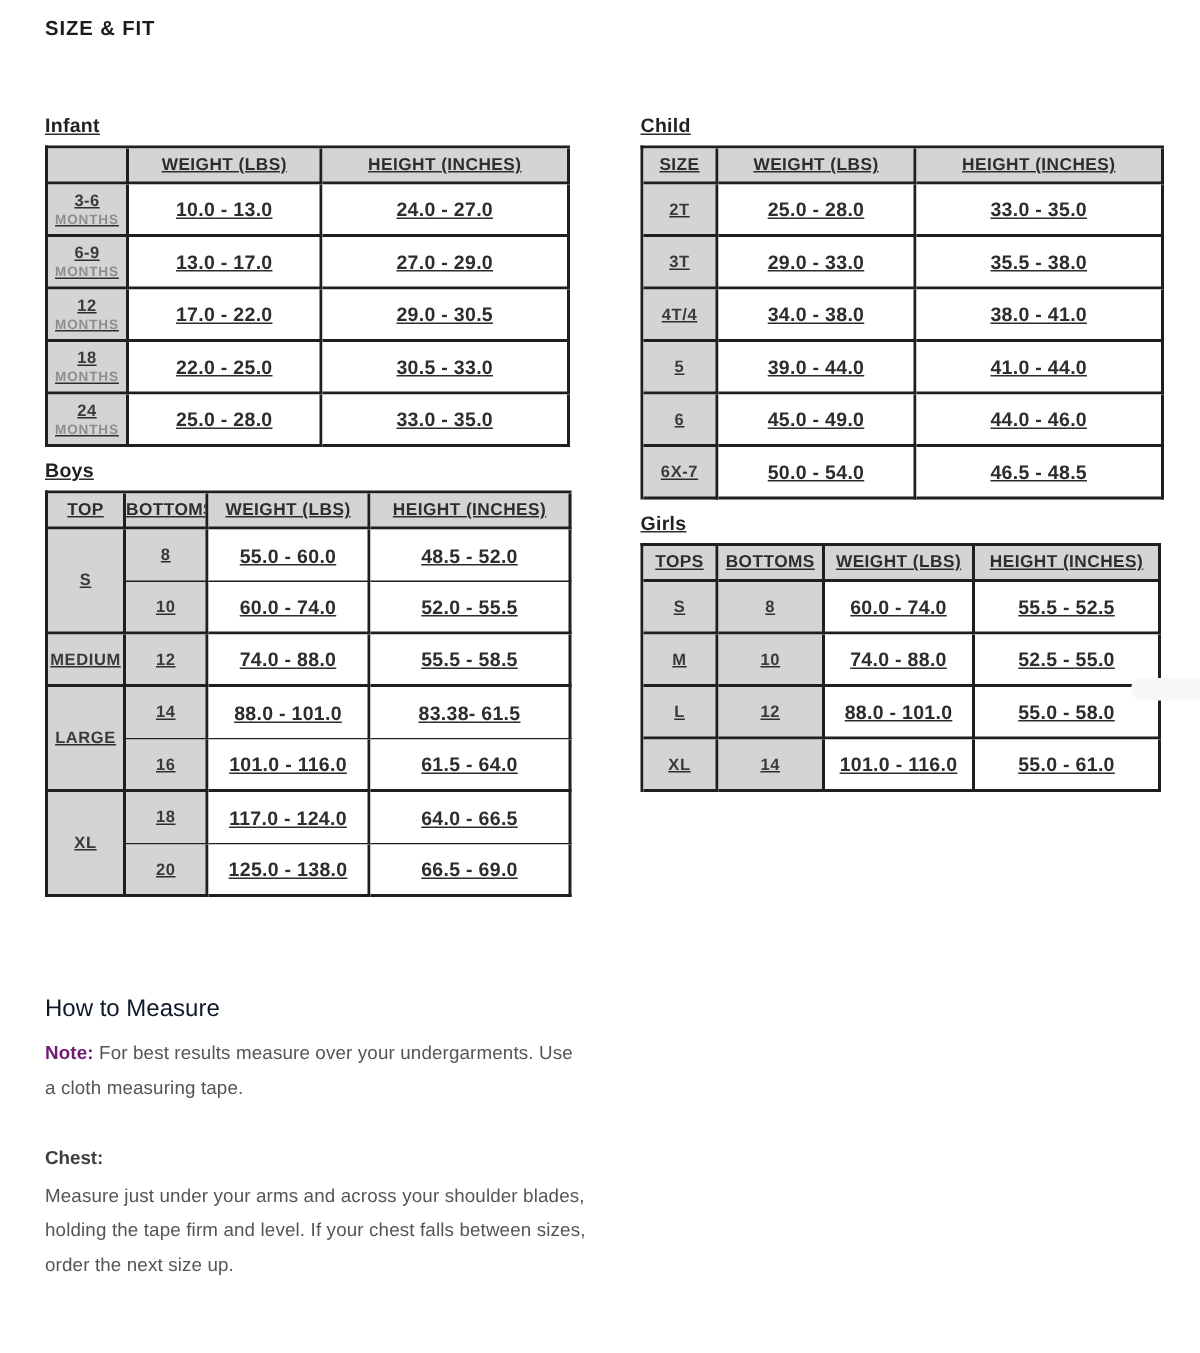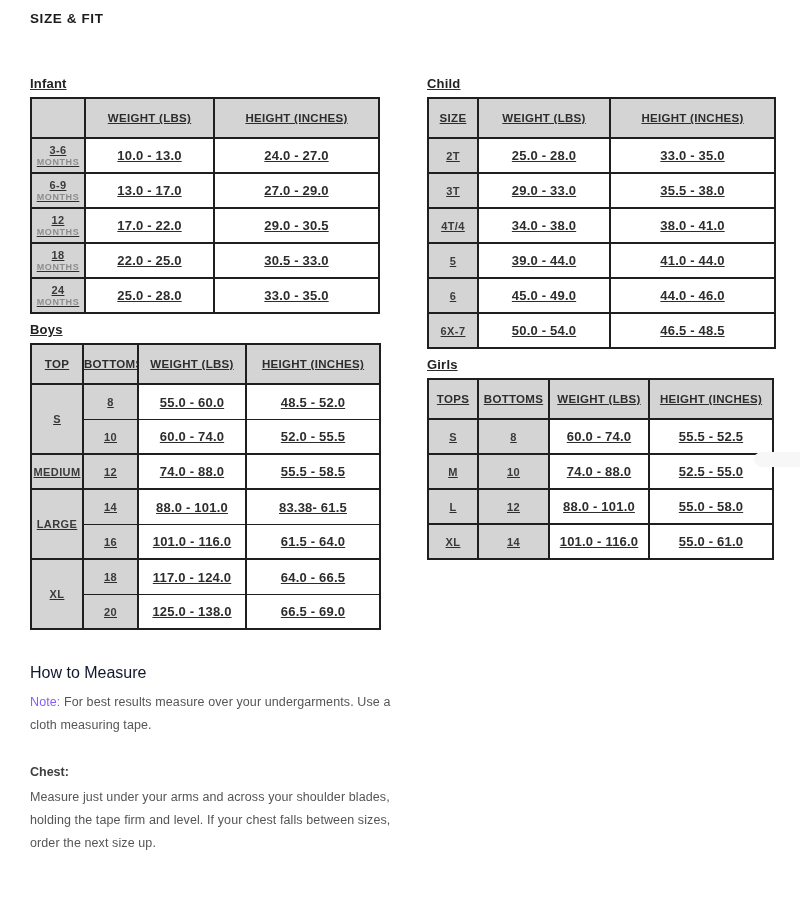--- a/index.html
+++ b/index.html
@@ -31,21 +31,21 @@
     table-layout: fixed; width: 100%;
     border-top: 2px solid #1f1f1f; border-left: 2px solid #1f1f1f;
   }
   th, td {
     border-right: 2px solid #1f1f1f;
     border-bottom: 2px solid #1f1f1f;
     text-align: center; vertical-align: middle;
     overflow: hidden;
   }
   th {
-    background: #d4d4d4; height: 40px;
+    background: #d4d4d4; height: 24px;
     font-size: 11.5px; font-weight: bold; color: #2d2d2d;
     letter-spacing: 0.3px;
   }
   td { height: 35px; }
   td.value {
     background: #ffffff; font-size: 13px; font-weight: bold; color: #2d2d2d;
     letter-spacing: 0.2px;
   }
   td.size-cell { background: #d4d4d4; }
   .size-main {
@@ -62,21 +62,21 @@
 
   .measure {
     position: absolute; left: 30px; top: 664px; width: 362px;
   }
   .measure-heading {
     font-size: 16px; font-weight: normal; color: #0f172a; margin-bottom: 9px;
   }
   .measure p {
     font-size: 12.5px; color: #555; line-height: 23px; letter-spacing: 0.1px;
   }
-  .measure .m-label { font-weight: normal; color: #8b5cf6; }
+  .measure .m-label { font-weight: bold; color: #701a75; }
   .measure-sub-label {
     display: block; margin-top: 24px; margin-bottom: 2px;
     font-size: 12.5px; font-weight: bold; color: #3e3e3e; line-height: 23px;
   }
   .edge-artifact {
     position: absolute; right: 0; top: 452px; width: 46px; height: 15px;
     background: #f7f7f7; border-radius: 8px 0 0 8px;
   }
 </style>
 </head>

